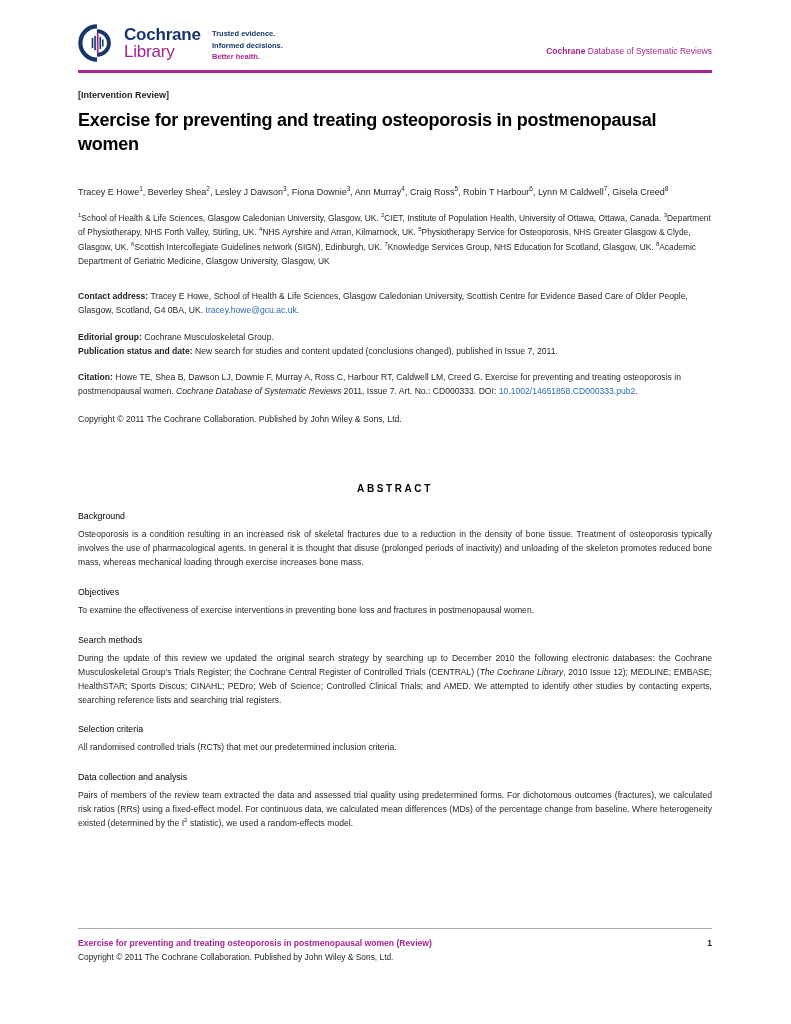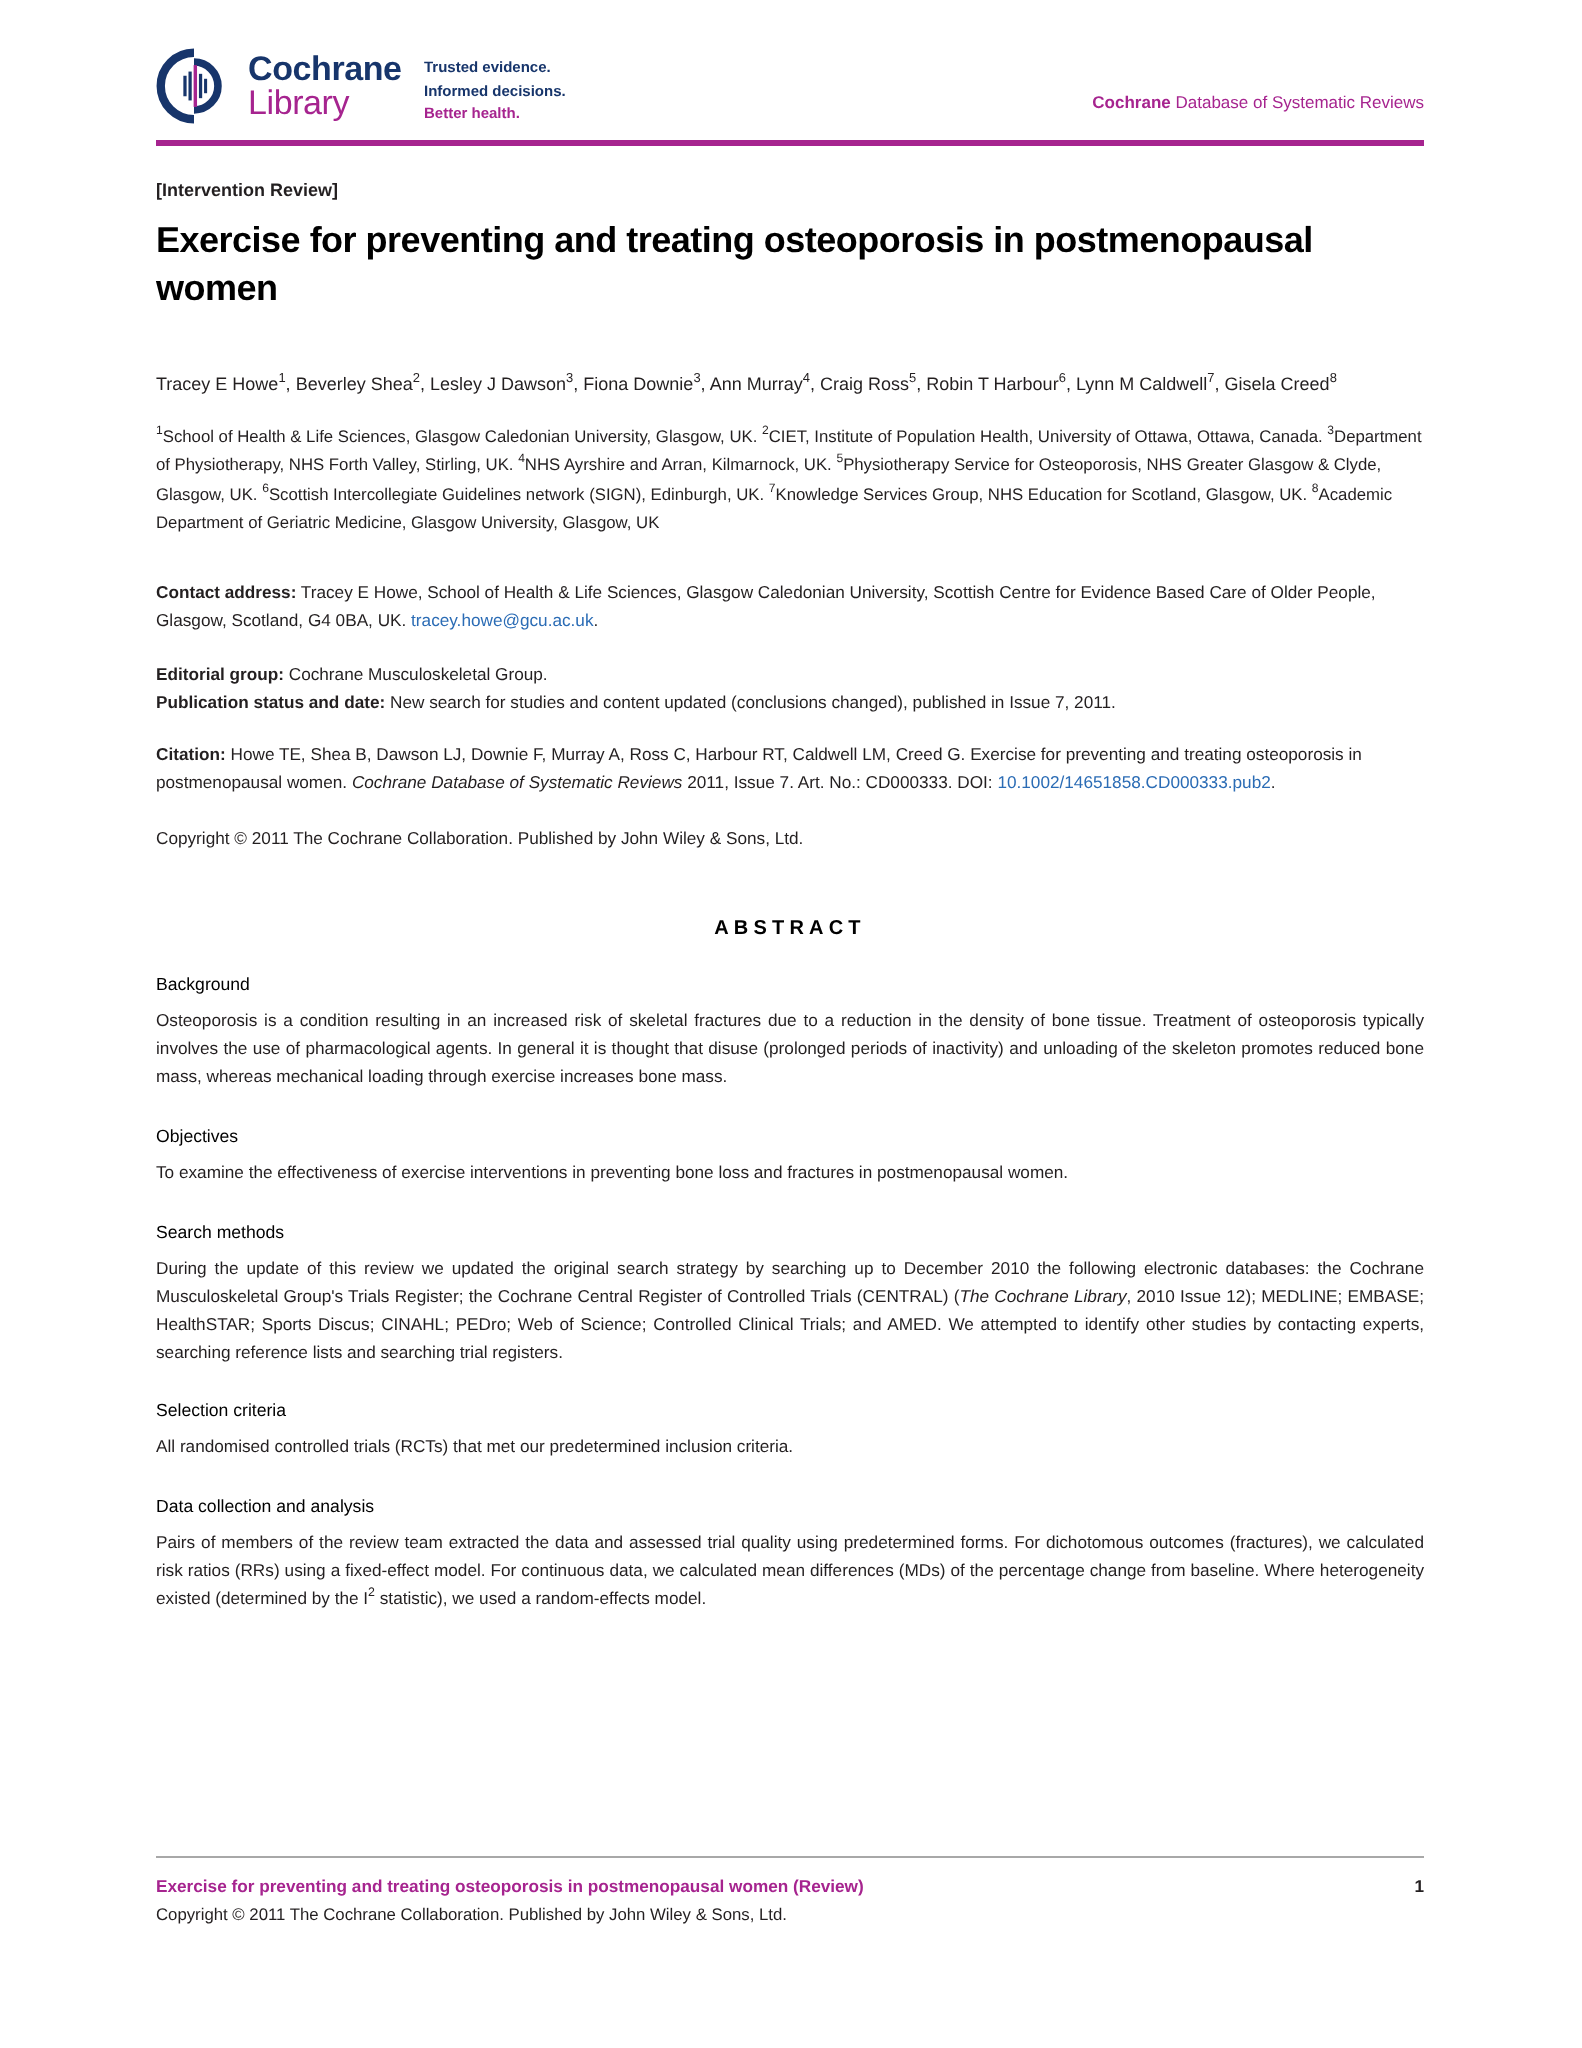--- a/index.html
+++ b/index.html
@@ -132,21 +132,21 @@
     text-decoration: none;
   }
   .copyright-line {
     margin-top: 14px;
     font-size: 8.6px;
     line-height: 1.6;
   }
 
   
   .abstract-head {
-    margin-top: 32px;
+    margin-top: 56px;
     text-align: center;
     font-size: 10px;
     font-weight: bold;
     letter-spacing: 2.6px;
     color: #000;
   }
   .sec { margin-top: 17px; }
   .sec-head {
     font-size: 8.8px;
     font-weight: normal;

